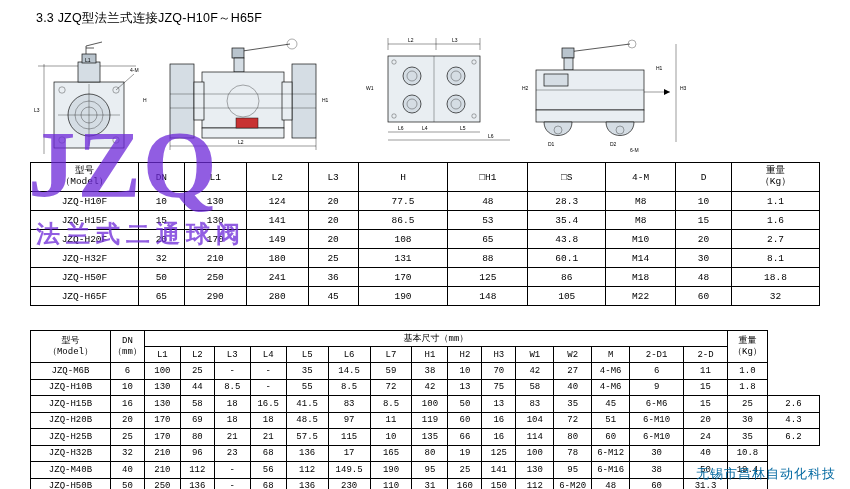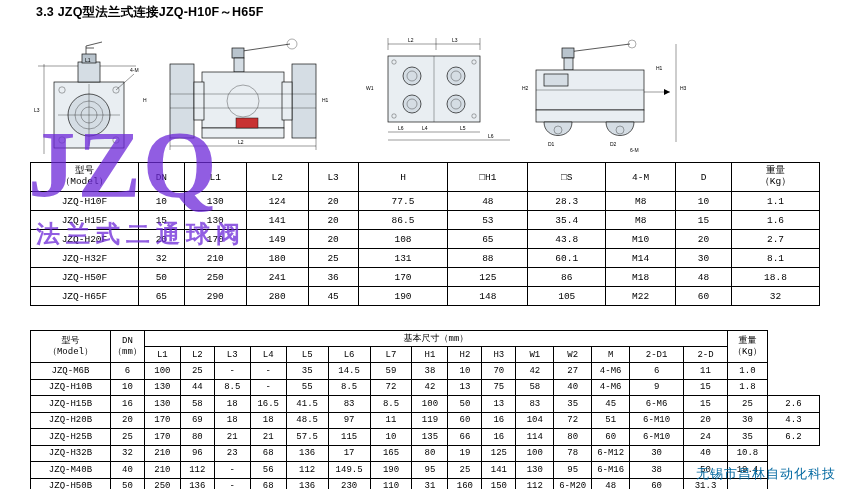--- a/index.html
+++ b/index.html
@@ -17,23 +17,23 @@
   }
   .page {
     position: relative;
     width: 850px;
     height: 489px;
   }
   
   .heading {
     position: absolute;
     left: 36px;
-    top: 4px;
+    top: 10px;
     font-size: 12.5px;
-    font-weight: bold;
+    font-weight: normal;
     letter-spacing: 0.2px;
     white-space: nowrap;
     text-align: center;
   }
   
   .drawings {
     position: absolute;
     left: 30px;
     top: 26px;
     width: 790px;

